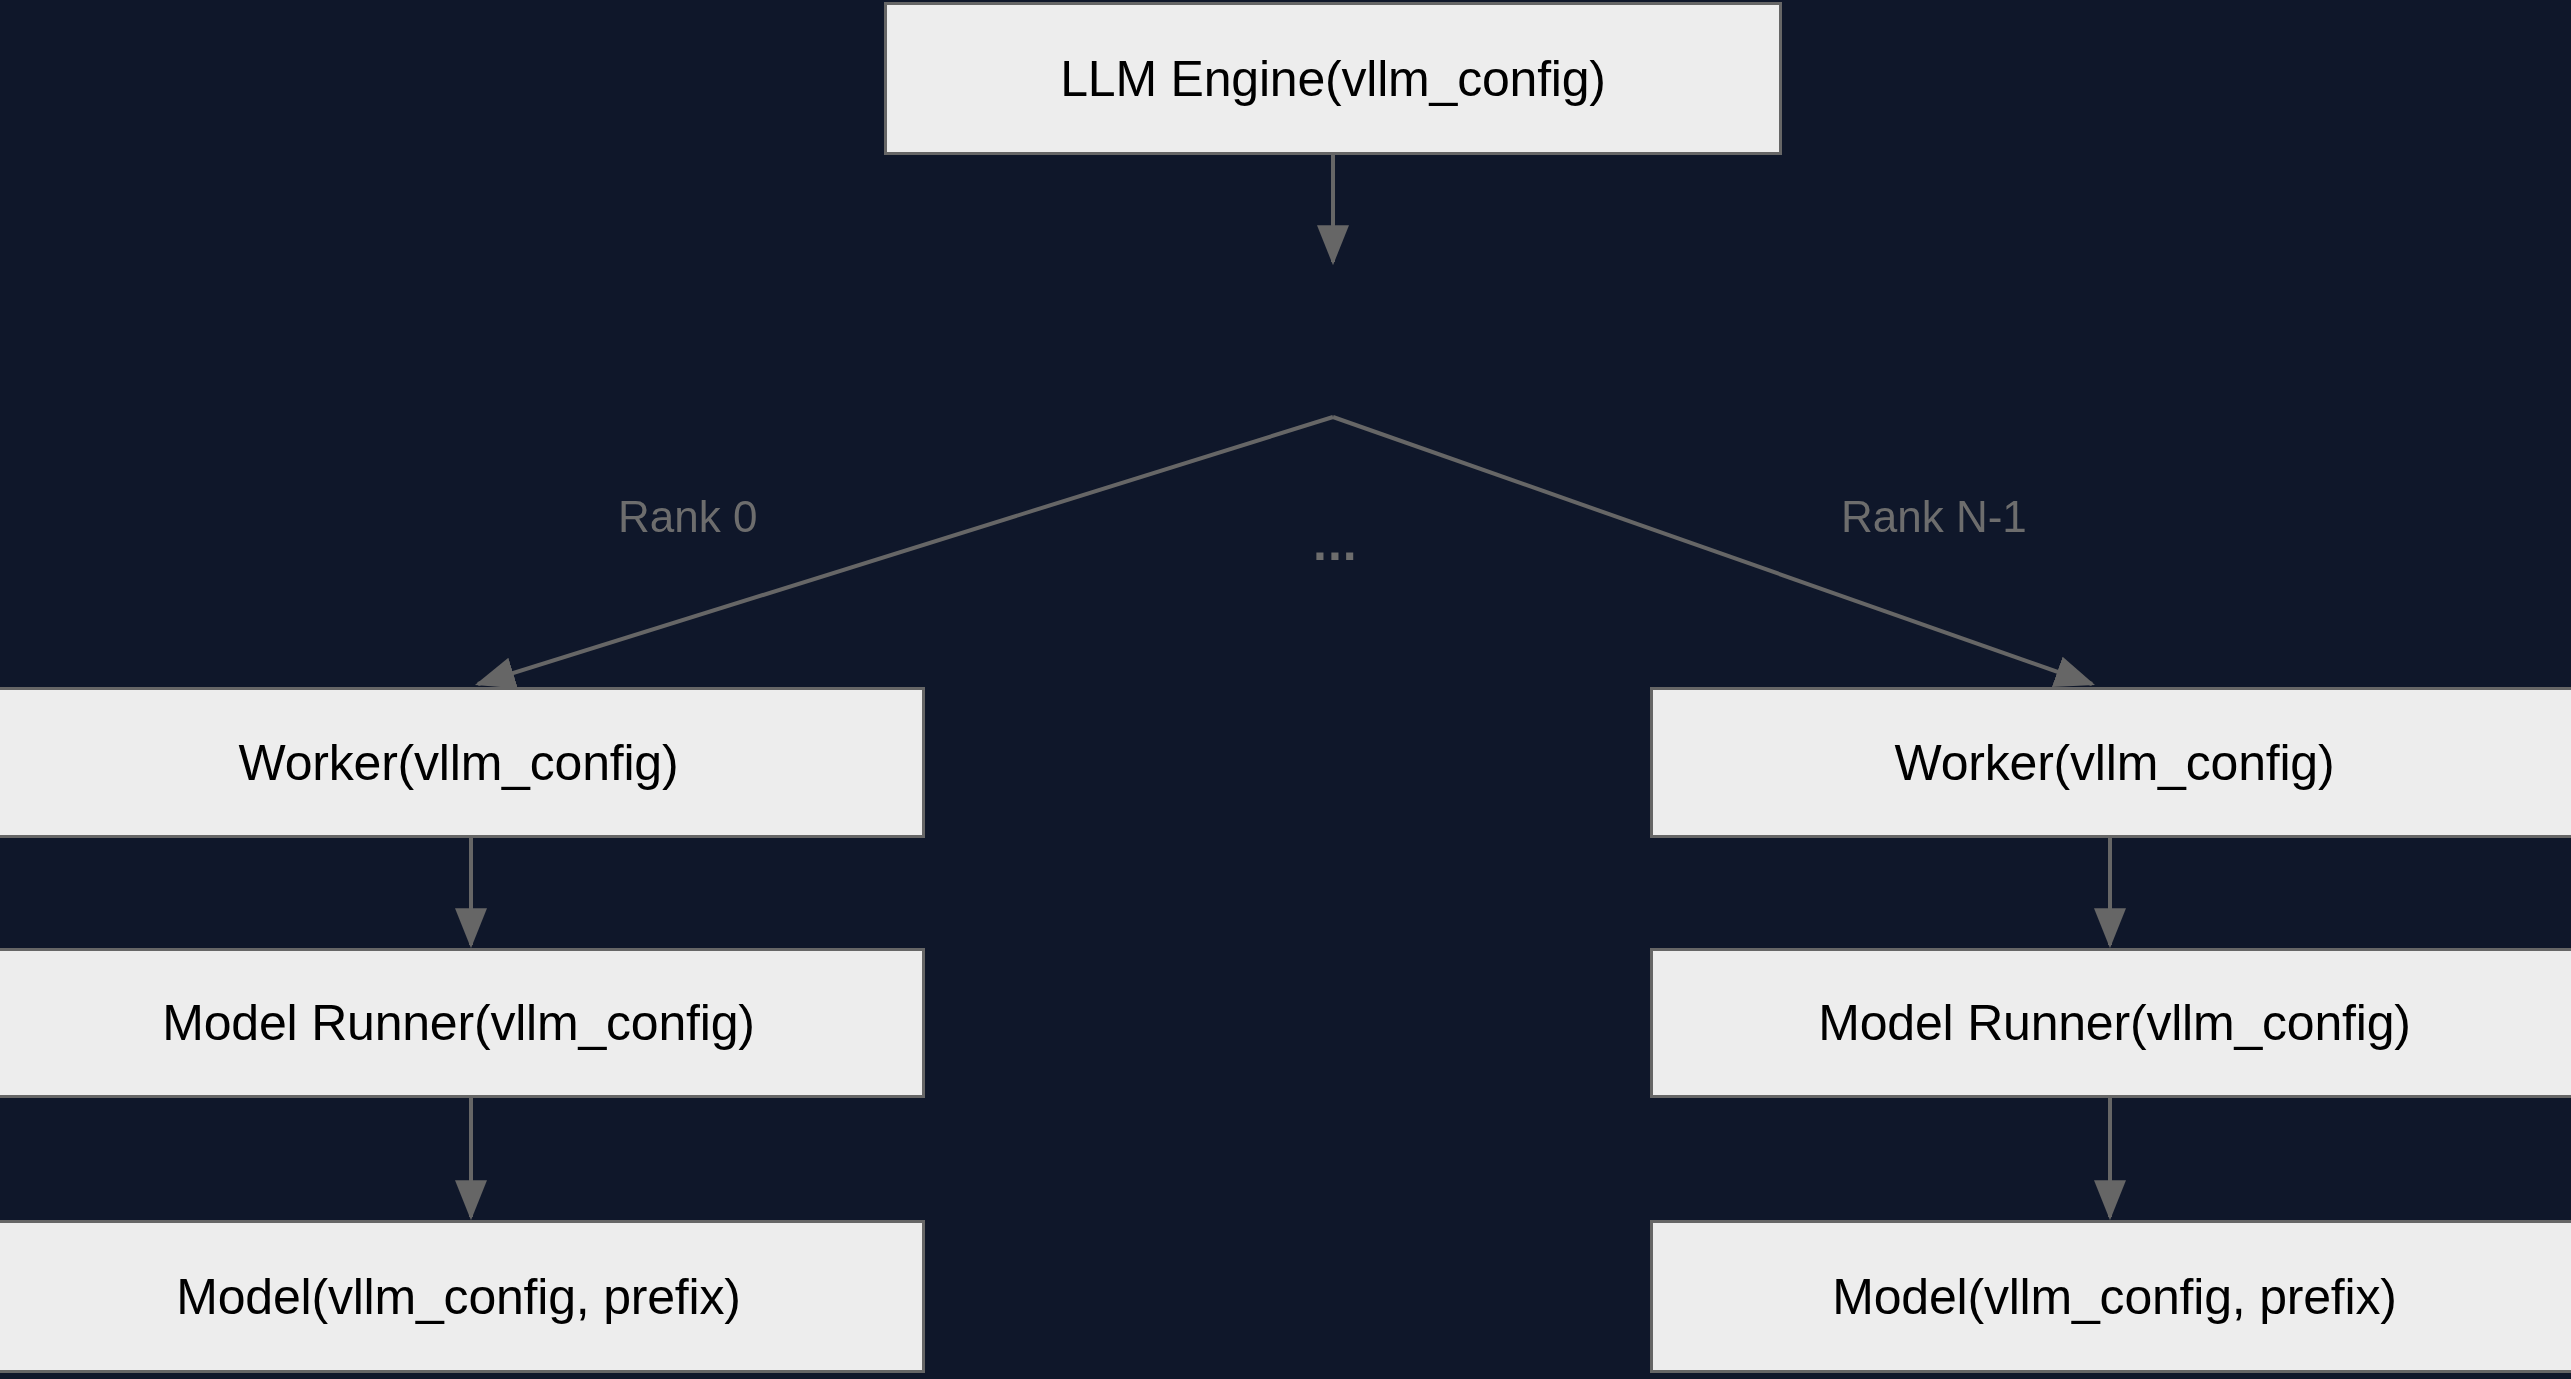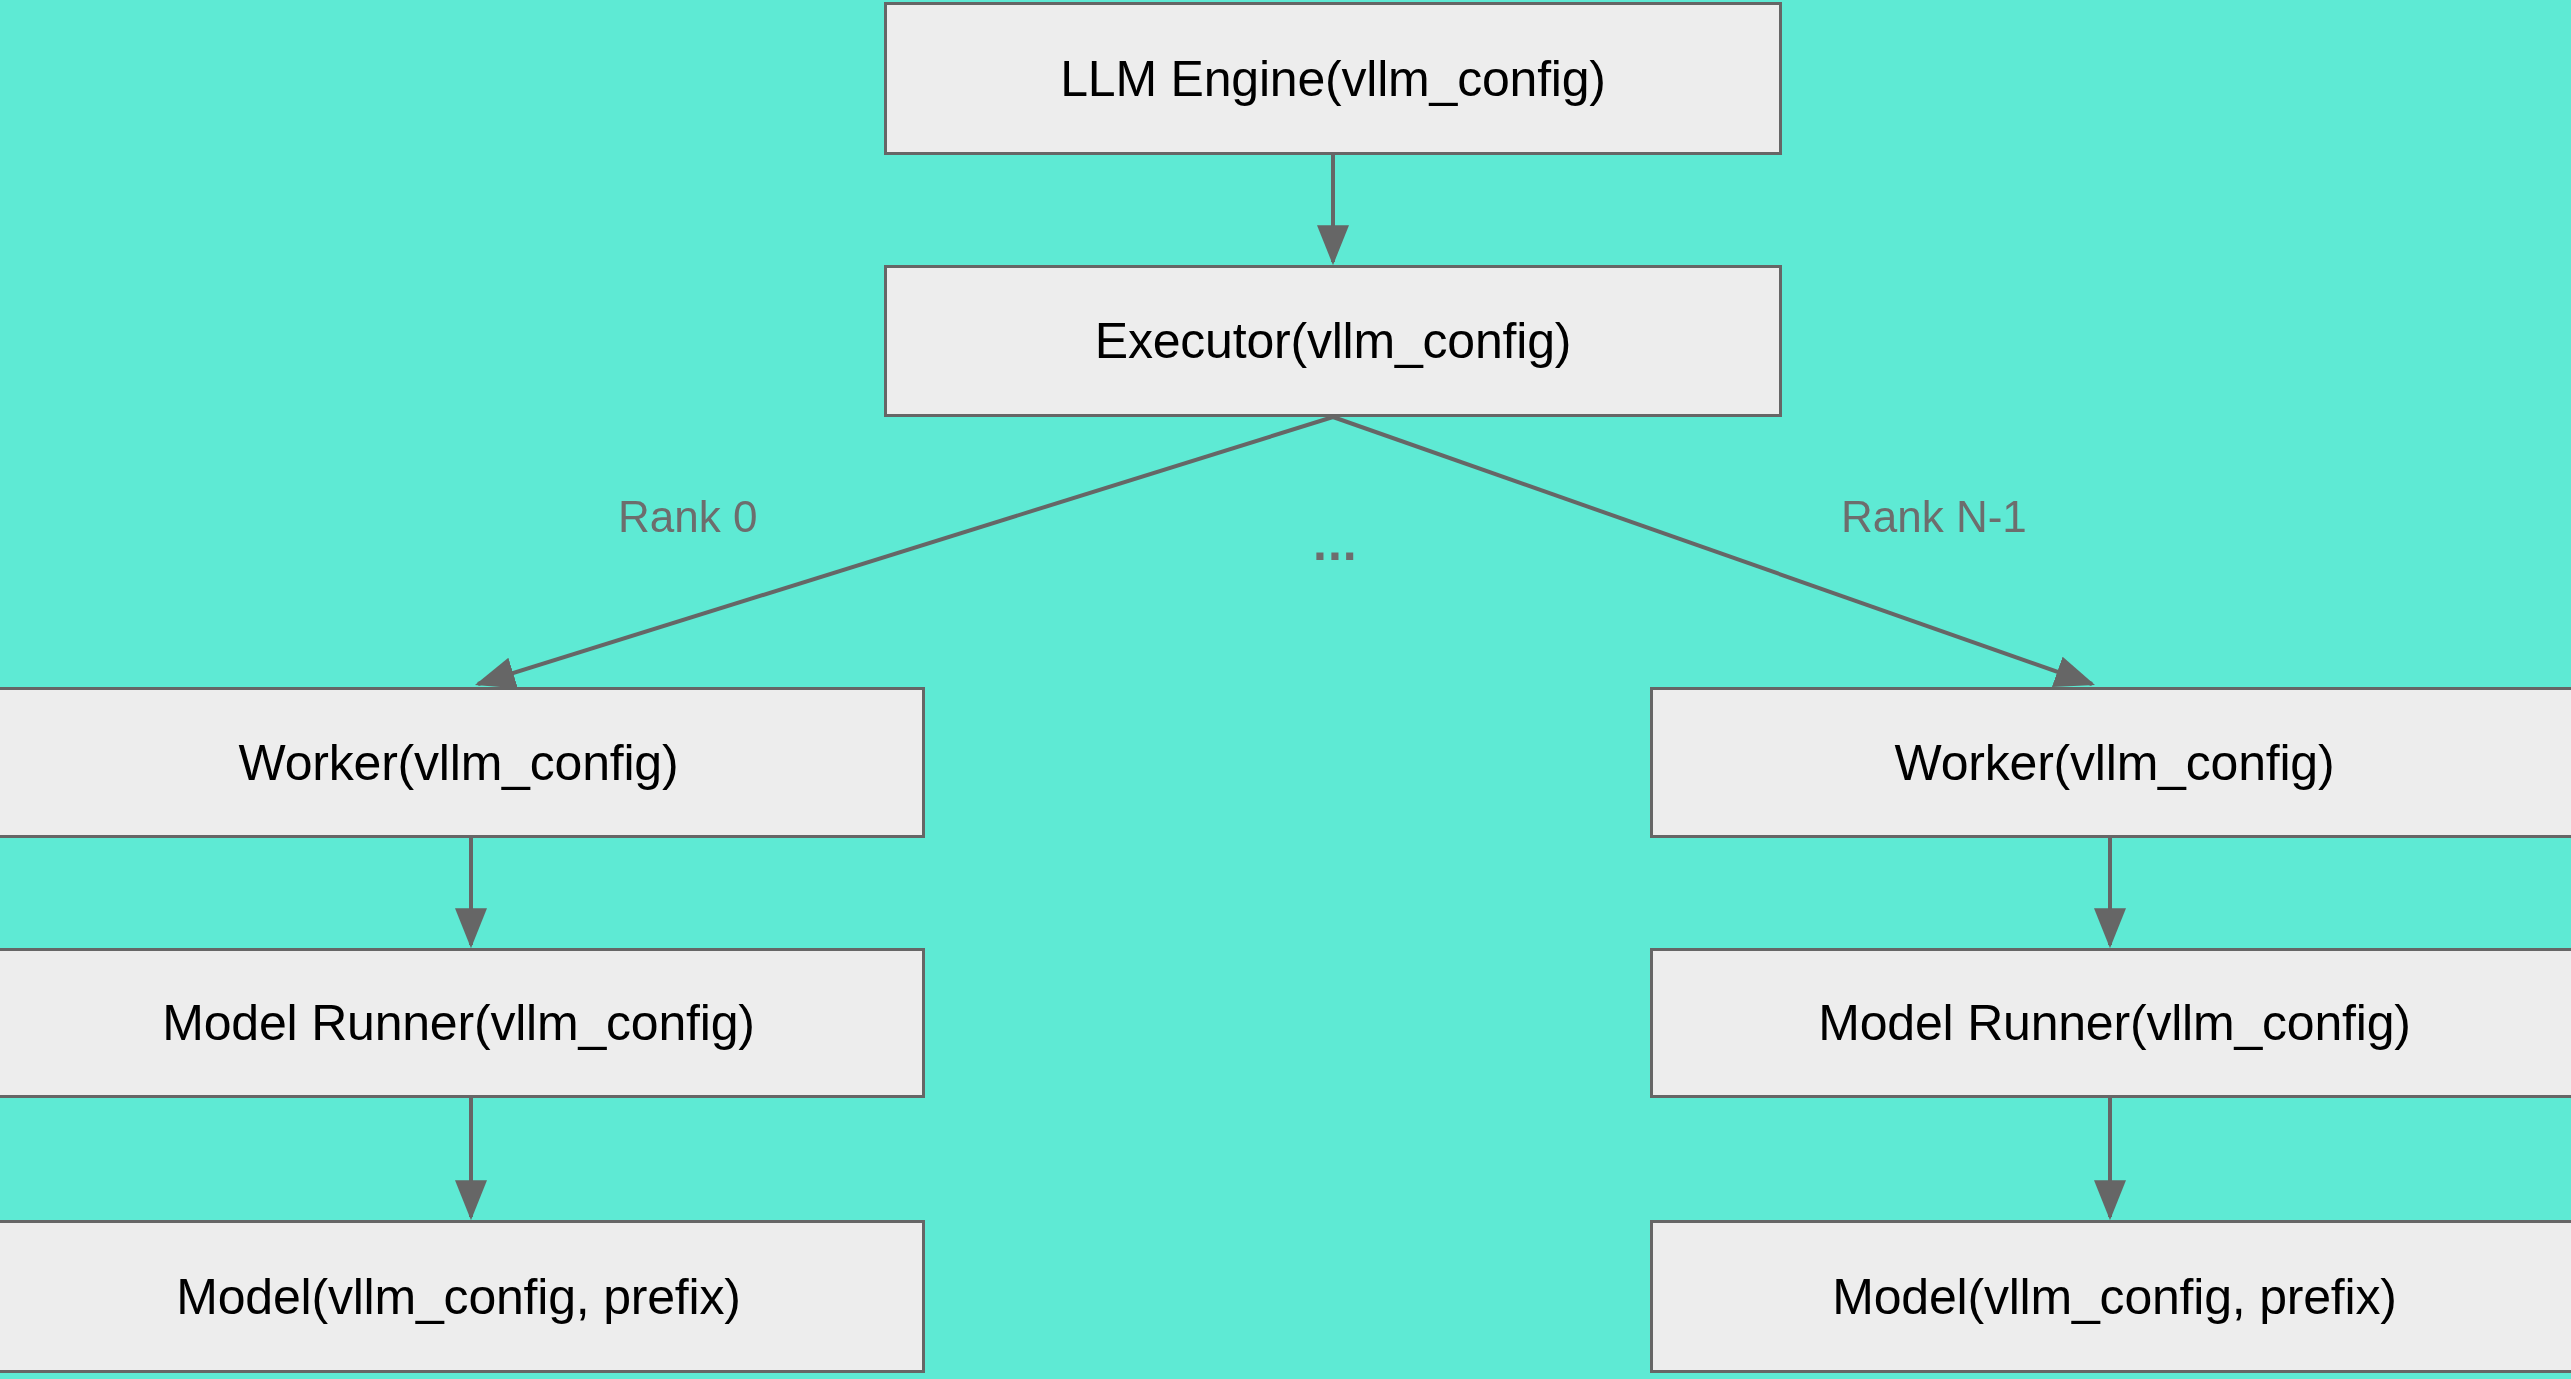--- a/index.html
+++ b/index.html
@@ -5,21 +5,21 @@
 <style>
   html, body {
     margin: 0;
     padding: 0;
     background: #000000;
   }
   #canvas {
     position: relative;
     width: 2571px;
     height: 1379px;
-    background: #5eead4;
+    background: #0f172a;
     overflow: hidden;
     font-family: "Liberation Sans", "DejaVu Sans", sans-serif;
   }
   #edges {
     position: absolute;
     left: 0;
     top: 0;
     width: 2571px;
     height: 1379px;
     pointer-events: none;
@@ -96,23 +96,20 @@
 
     <g>
       <line x1="2110" y1="1098" x2="2110" y2="1217" stroke="#666666" stroke-width="4" marker-end="url(#arrowhead)"></line>
     </g>
   </svg>
 
   <div class="node" style="left:884px; top:2px; width:898px; height:153px;">
     <span>LLM Engine(vllm_config)</span>
   </div>
 
-  <div class="node" style="left:884px; top:265px; width:898px; height:152px;">
-    <span>Executor(vllm_config)</span>
-  </div>
 
   <div class="edge-label" style="left:618px; top:492px;">
     <span>Rank 0</span>
   </div>
 
   <div class="ellipsis-label" style="left:1313px; top:538px;">
     <span>...</span>
   </div>
 
   <div class="edge-label" style="left:1841px; top:492px;">

